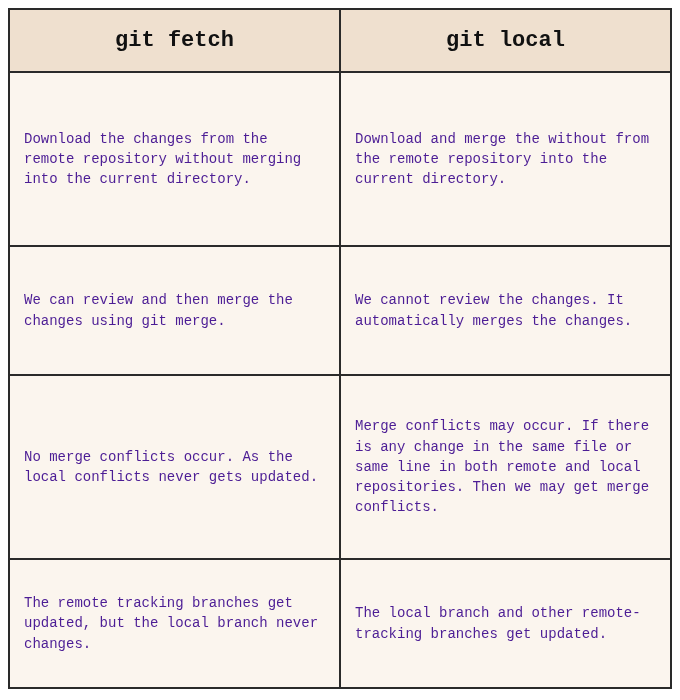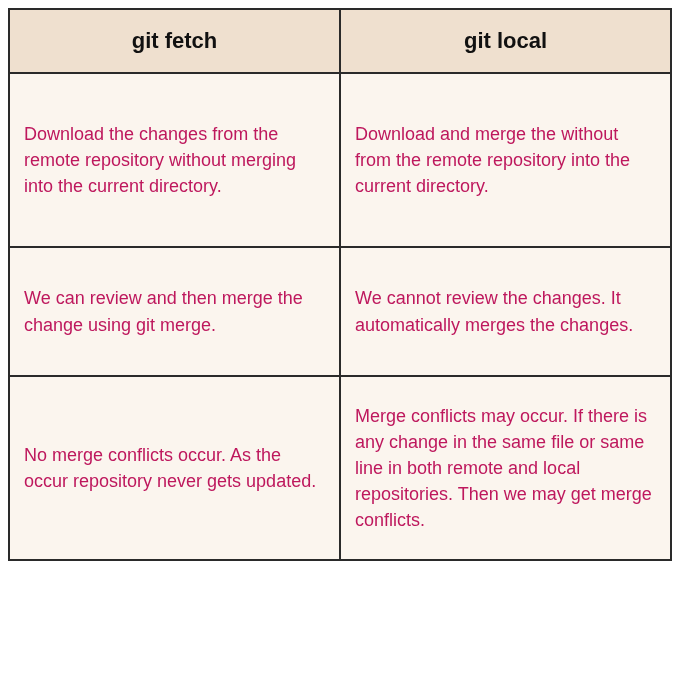--- a/index.html
+++ b/index.html
@@ -8,40 +8,41 @@
       font-family: Arial, Helvetica, sans-serif;
       background: #ffffff;
       width: 680px;
       height: 700px;
     }
     .comparison-table {
       border-collapse: collapse;
       width: 664px;
       margin: 8px;
       table-layout: fixed;
+      font-family: Liberation Mono, monospace;
     }
     .comparison-table th,
     .comparison-table td {
       border: 2px solid #2a2a2a;
       vertical-align: middle;
       text-align: left;
       padding: 16px 14px;
     }
     .comparison-table th {
       background: #efe0cf;
       font-weight: bold;
       font-size: 22px;
       text-align: center;
       color: #111;
       padding: 18px 10px;
     }
     .comparison-table td {
       background: #fbf5ee;
-      font-size: 18px;
-      color: #be185d;
+      font-size: 14px;
+      color: #4c1d95;
       line-height: 1.45;
     }
     .row-tall td {
       height: 140px;
     }
     .row-med td {
       height: 95px;
     }
     .row-big td {
       height: 150px;
@@ -59,21 +60,25 @@
       <th>git fetch</th>
       <th>git local</th>
     </tr>
   </thead>
   <tbody>
     <tr class="row-tall">
       <td>Download the changes from the remote repository without merging into the current directory.</td>
       <td>Download and merge the without from the remote repository into the current directory.</td>
     </tr>
     <tr class="row-med">
-      <td>We can review and then merge the change using git merge.</td>
+      <td>We can review and then merge the changes using git merge.</td>
       <td>We cannot review the changes. It automatically merges the changes.</td>
     </tr>
     <tr class="row-big">
-      <td>No merge conflicts occur. As the occur repository never gets updated.</td>
+      <td>No merge conflicts occur. As the local conflicts never gets updated.</td>
       <td>Merge conflicts may occur. If there is any change in the same file or same line in both remote and local repositories. Then we may get merge conflicts.</td>
+    </tr>
+    <tr class="row-last">
+      <td>The remote tracking branches get updated, but the local branch never changes.</td>
+      <td>The local branch and other remote-tracking branches get updated.</td>
     </tr>
   </tbody>
 </table>
 
 </body></html>

